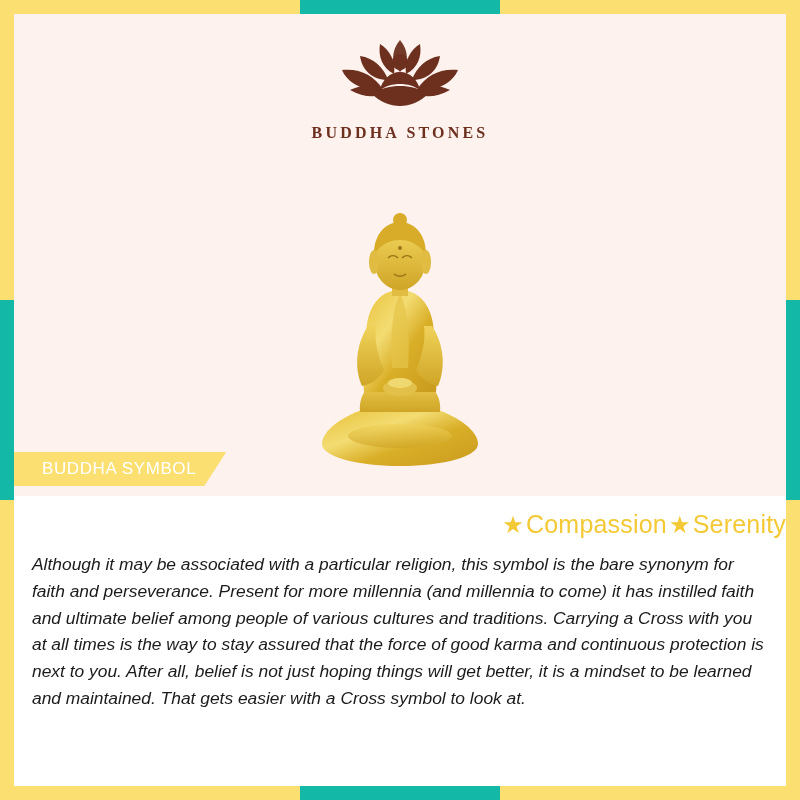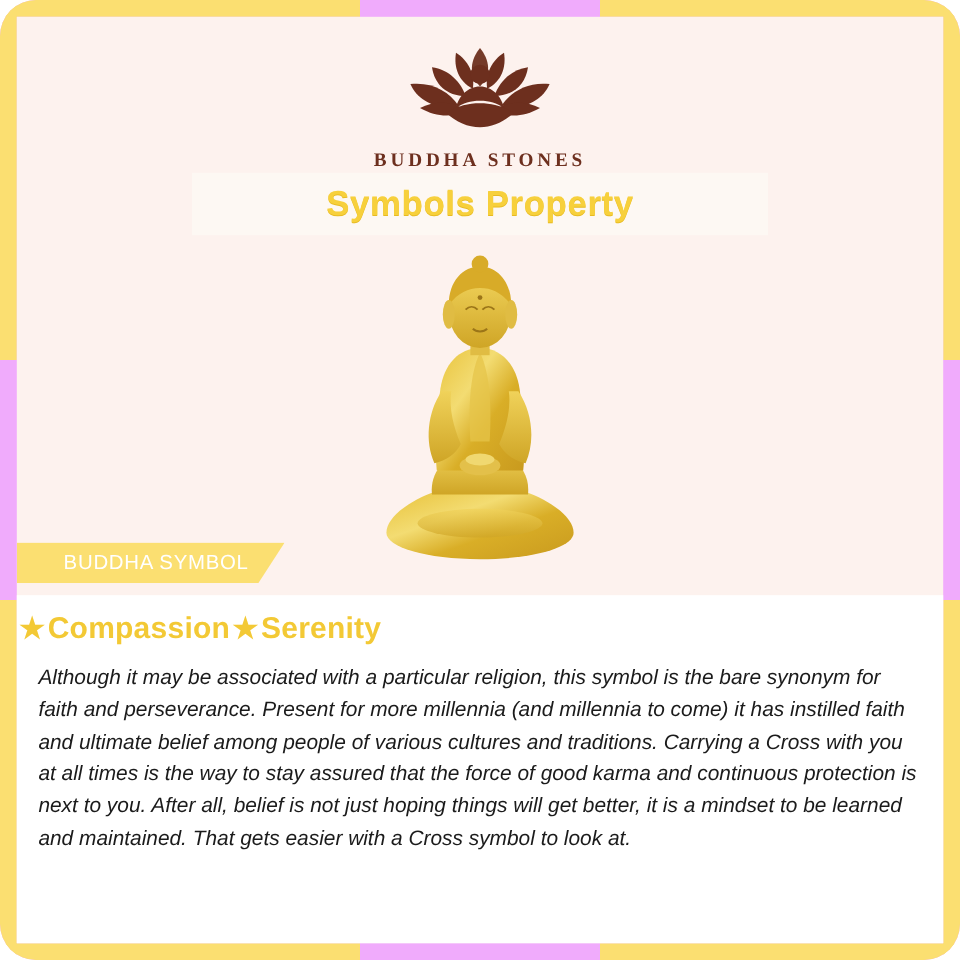--- a/index.html
+++ b/index.html
@@ -11,23 +11,22 @@
     height: 800px;
     font-family: "Liberation Sans", sans-serif;
     background: #ffffff;
     overflow: hidden;
   }
 
   .page {
     position: relative;
     width: 800px;
     height: 800px;
-    background: #f0abfc;
+    background: #14b8a6;
     overflow: hidden;
-    border-radius: 30px;
   }
 
   
   .corner {
     position: absolute;
     background: #fbdf71;
   }
   .corner-tl-h { left: 0; top: 0; width: 300px; height: 14px; }
   .corner-tl-v { left: 0; top: 0; width: 14px; height: 300px; }
   .corner-tr-h { right: 0; top: 0; width: 300px; height: 14px; }
@@ -95,21 +94,21 @@
     width: 200px;
     height: 290px;
   }
 
   
   .ribbon {
     position: absolute;
     left: 14px;
     top: 452px;
     height: 34px;
-    padding: 0 30px 0 39px;
+    padding: 0 30px 0 28px;
     background: #fbdf71;
     display: flex;
     align-items: center;
     clip-path: polygon(0 0, 100% 0, calc(100% - 22px) 100%, 0 100%);
   }
   .ribbon-text {
     font-size: 17px;
     color: #ffffff;
     letter-spacing: 0.6px;
   }
@@ -118,23 +117,23 @@
   .content {
     position: absolute;
     left: 14px;
     top: 496px;
     width: 772px;
     height: 290px;
     background: #ffffff;
   }
   .headline {
     margin: 14px 0 0 0;
-    text-align: left;
+    text-align: right;
     font-size: 25px;
-    font-weight: bold;
+    font-weight: normal;
     color: #f3c935;
     letter-spacing: 0.2px;
   }
   .headline .star {
     color: #f3c935;
     font-size: 24px;
     padding: 0 2px;
   }
   .body-text {
     margin: 12px 18px 0 18px;
@@ -178,23 +177,20 @@
 
           <circle cx="80" cy="44" r="8"></circle>
           <path d="M80 54 C70 54 62 62 60 72 C66 68 72 66 80 66 C88 66 94 68 100 72 C98 62 90 54 80 54 Z"></path>
           <path d="M52 76 C62 70 70 68 80 68 C90 68 98 70 108 76 C100 84 90 88 80 88 C70 88 60 84 52 76 Z"></path>
         </g>
       </svg>
     </span>
     <div class="brand-name">BUDDHA STONES</div>
   </div>
 
-  <div class="title-banner">
-    <span class="title-text">Symbols Property</span>
-  </div>
 
   <div class="buddha-wrap">
     <svg width="200" height="290" viewBox="0 0 200 290" xmlns="http://www.w3.org/2000/svg">
       <defs>
         <linearGradient id="gold" x1="0" y1="0" x2="1" y2="1">
           <stop offset="0%" stop-color="#e8c23a"></stop>
           <stop offset="35%" stop-color="#f3dc72"></stop>
           <stop offset="60%" stop-color="#d9ae27"></stop>
           <stop offset="100%" stop-color="#c99a1e"></stop>
         </linearGradient>

